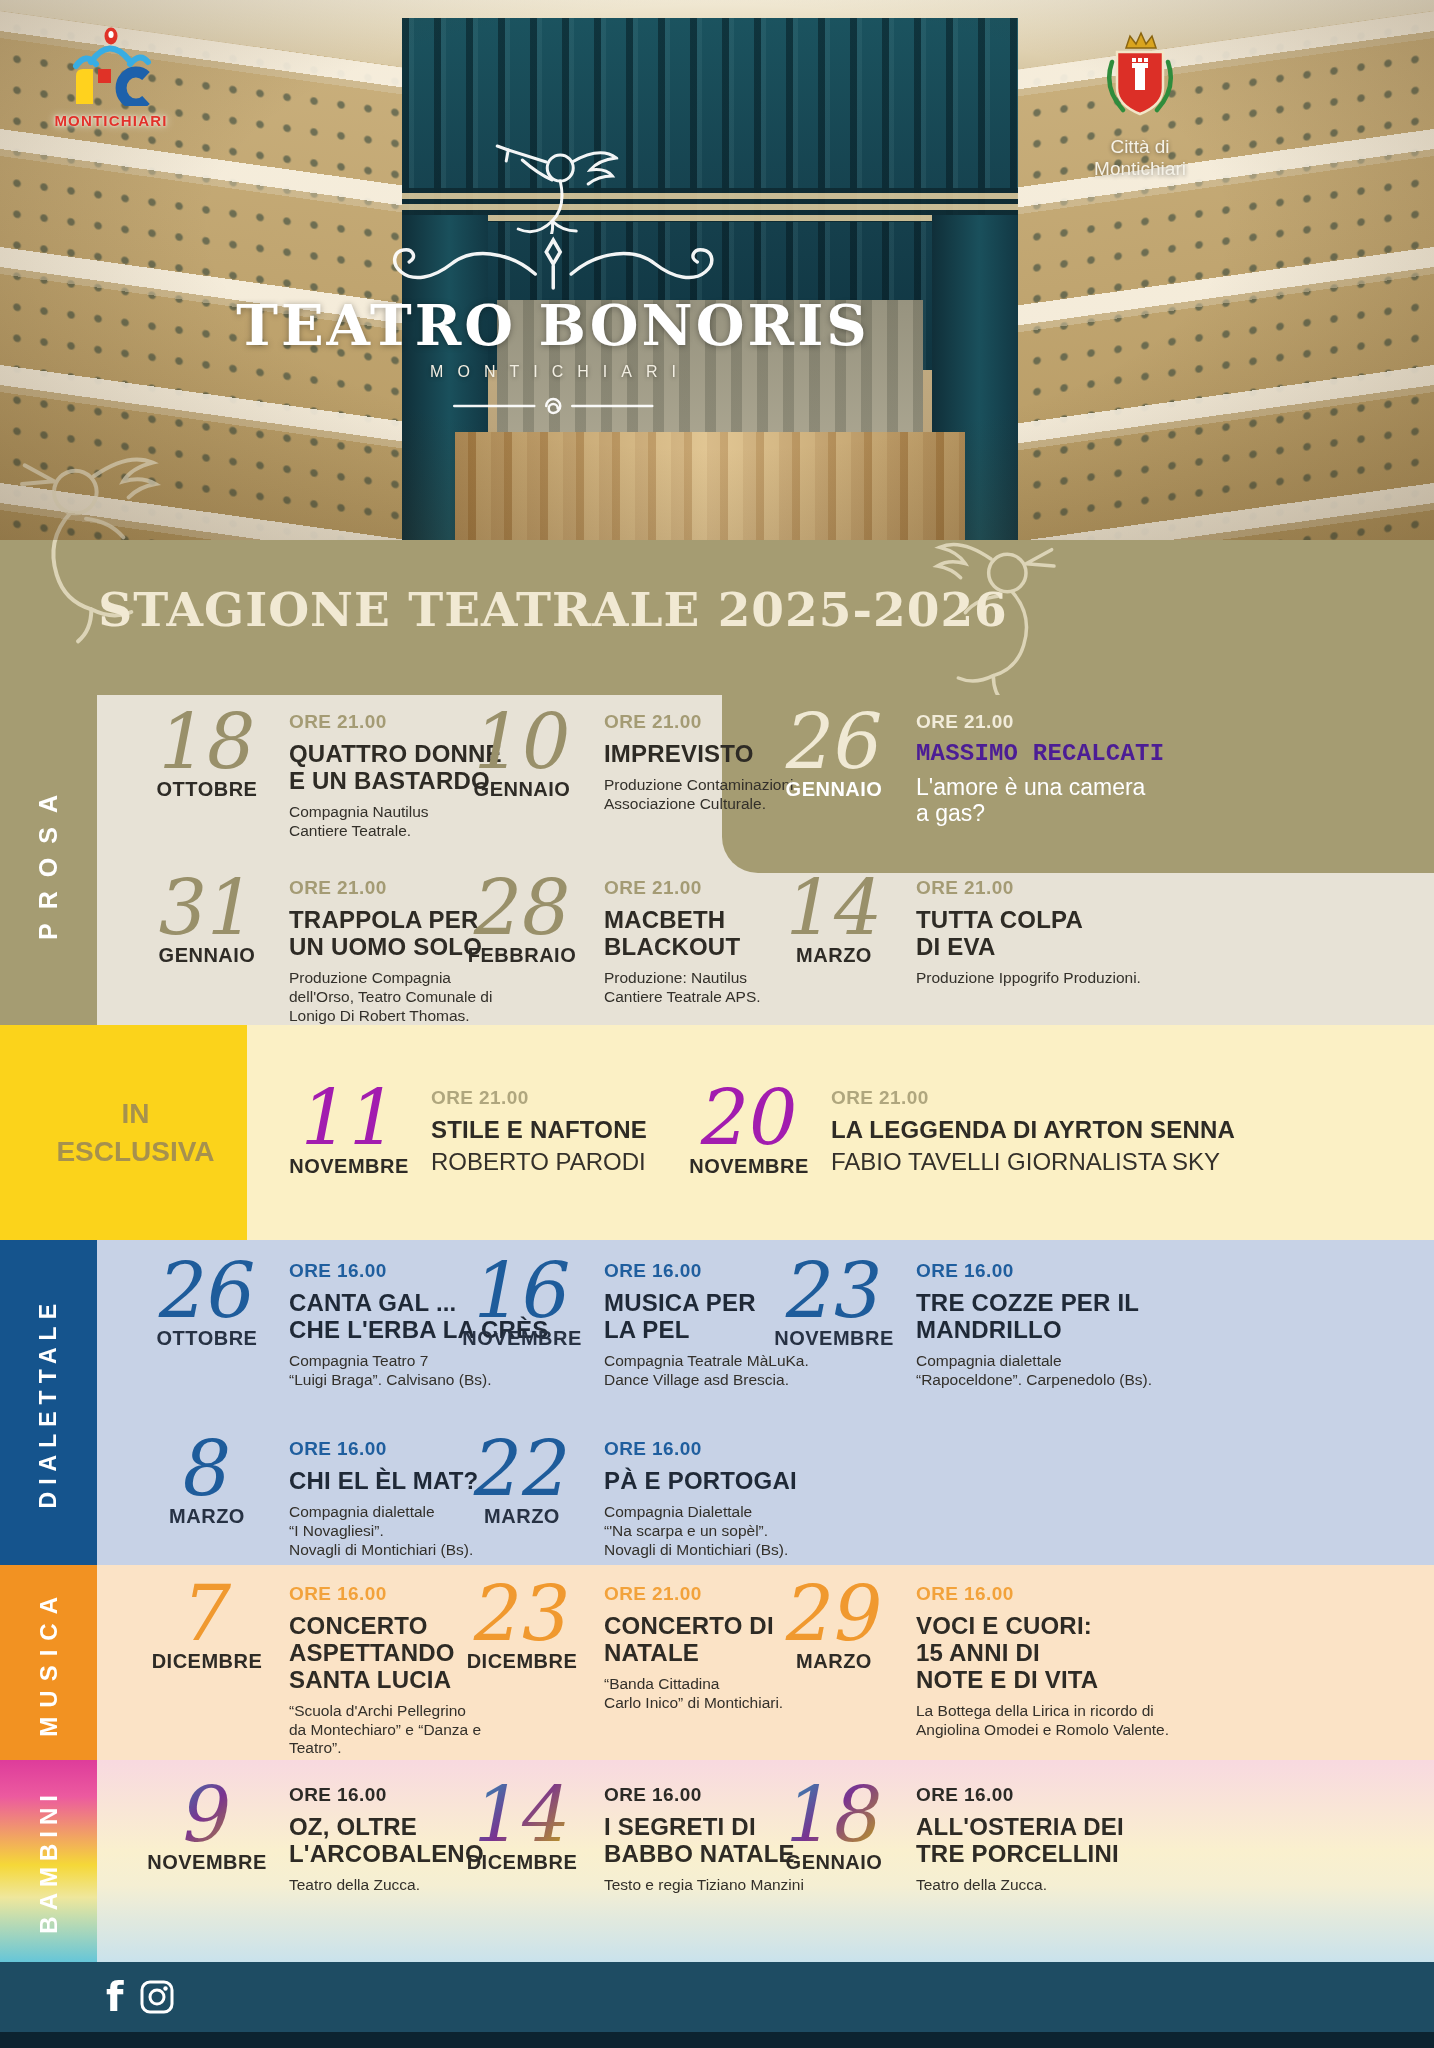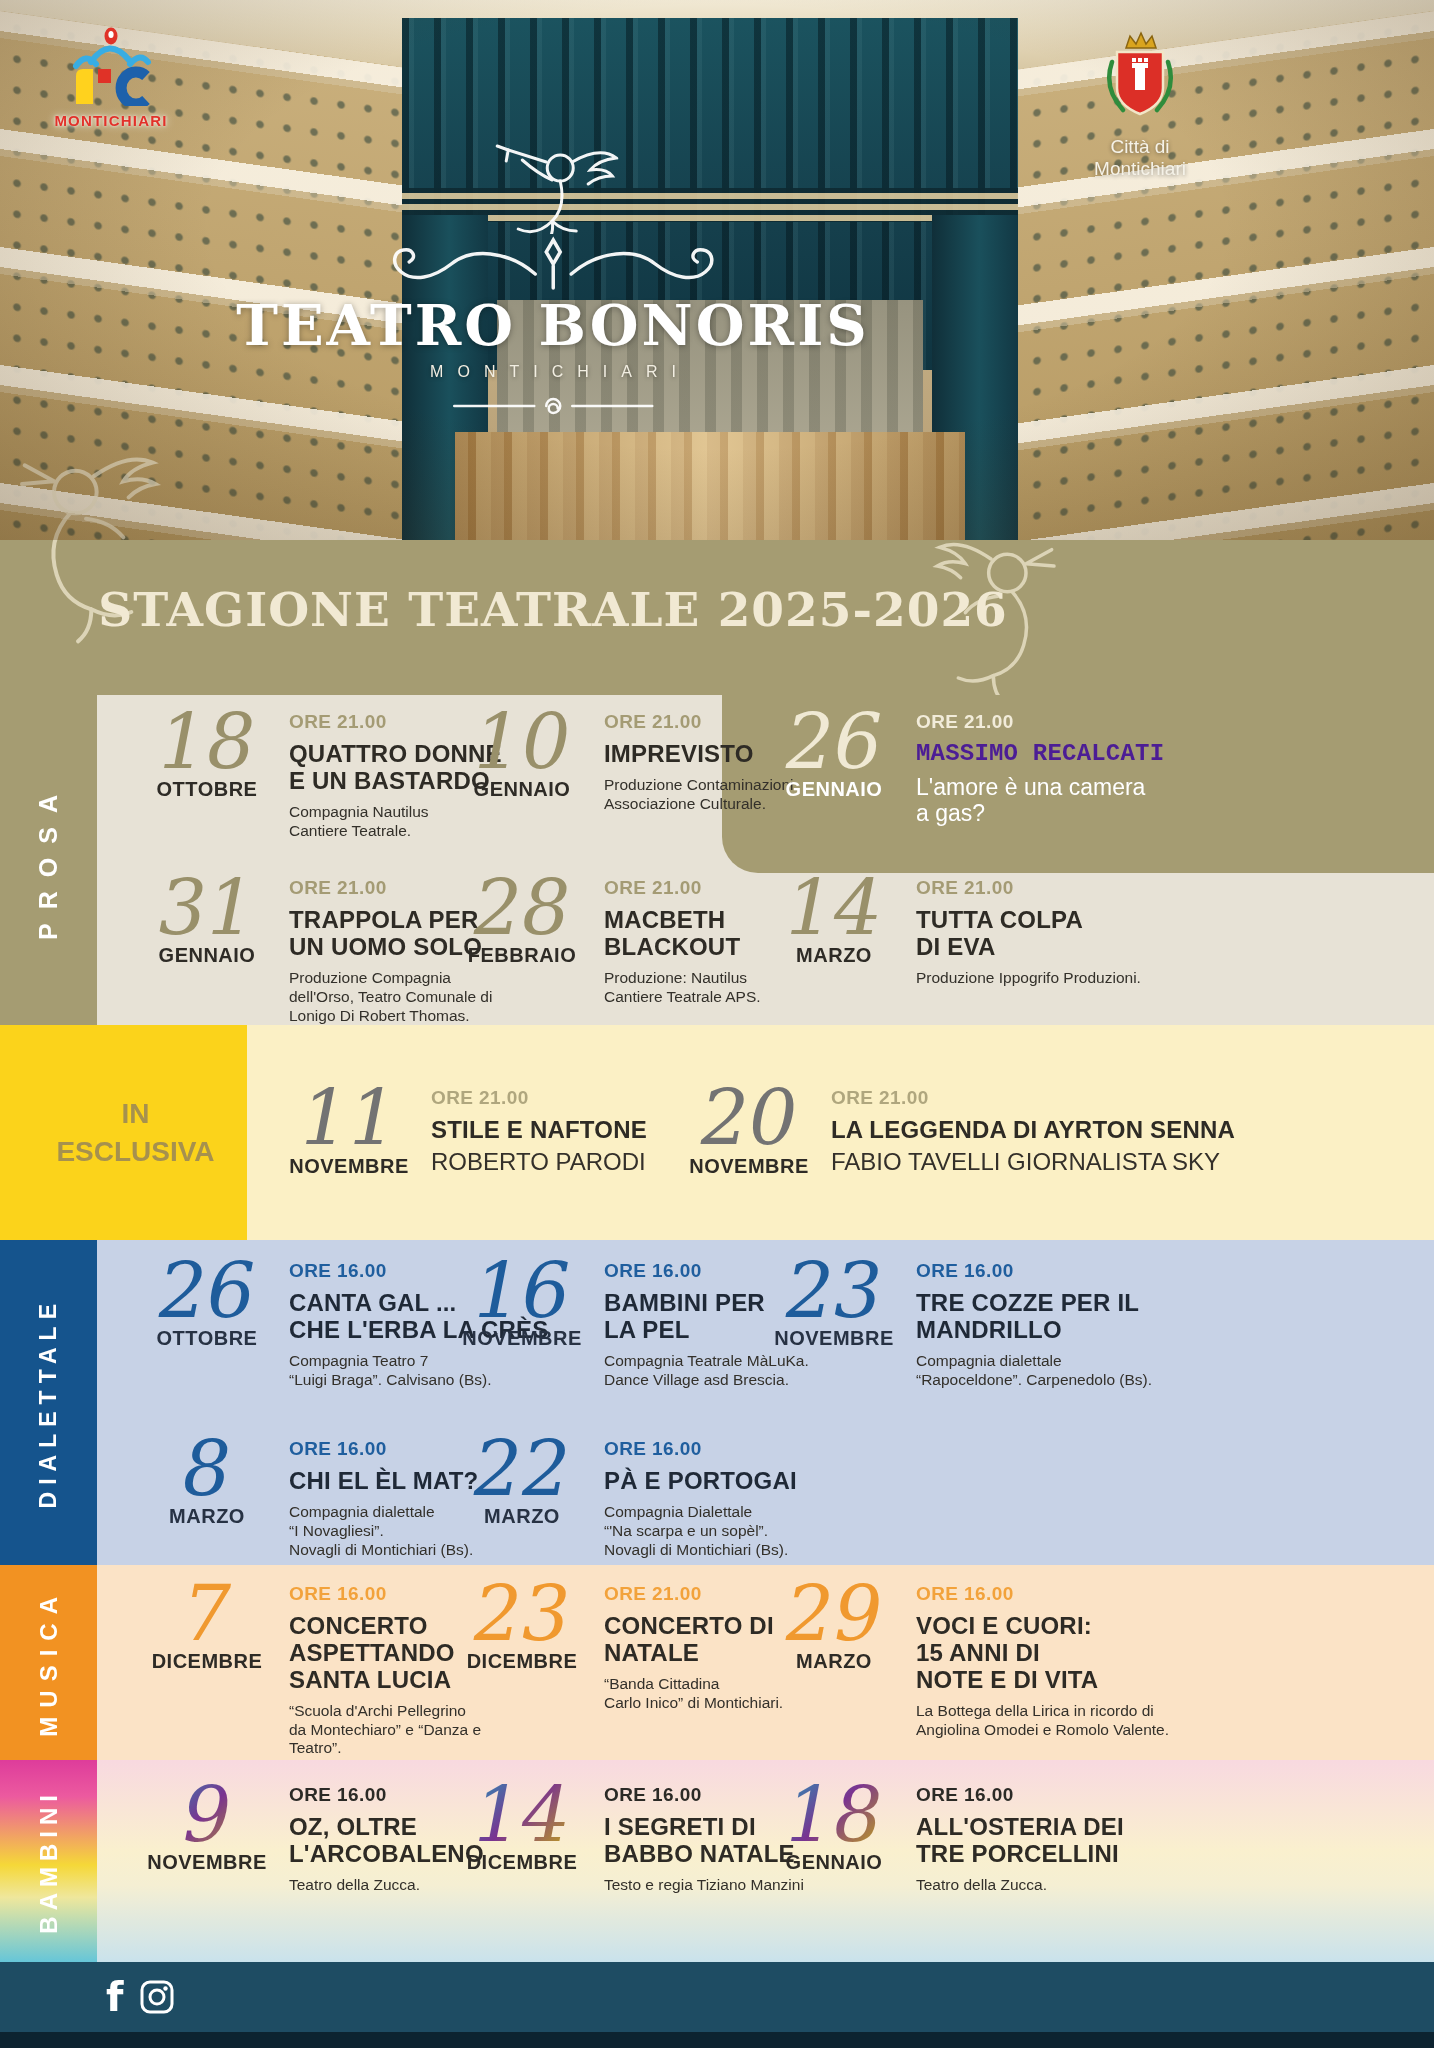--- a/index.html
+++ b/index.html
@@ -86,21 +86,21 @@
   .ev.hl .month { color:#ffffff; }
   .ev.hl .time { color:#f2ecda; }
   .ev.hl .etitle { color:#4c1d95;font-family:Liberation Mono, monospace; }
   .ev.hl .esub { color:#ffffff; font-size:23px; margin-top:6px; }
 
   
   .sec-esclusiva { height:215px; }
   .sec-esclusiva .side-y { flex:0 0 247px; background:#fbd31b; display:flex; align-items:center; justify-content:center;padding-left:24px; }
   .label-y { color:#a6914e; font-size:28px; font-weight:800; text-align:center; line-height:1.35; white-space:pre; }
   .sec-esclusiva .content { background:#fbf0c5; display:grid; grid-template-columns:400px 1fr; align-items:center; padding-left:28px; }
-  .sec-esclusiva .day { color:#737373; }
+  .sec-esclusiva .day { color:#a21caf; }
   .sec-esclusiva .time { color:#afa67e; }
 
   
   .sec-dialettale { height:325px; }
   .sec-dialettale .side { background:#15548d; }
   .sec-dialettale .vlabel { font-size:23px; letter-spacing:7px; }
   .sec-dialettale .content { background:#c7d2e6; display:grid; grid-template-columns:315px 312px 1fr; grid-template-rows:178px 1fr; padding:20px 0 0 36px; }
   .sec-dialettale .day { color:#1e5c9b; }
   .sec-dialettale .time { color:#1f5e9e; }
   .sec-dialettale .etitle { color:#1f2937; }
@@ -367,21 +367,21 @@
 “Luigi Braga”. Calvisano (Bs).</div>
         </div>
       </div>
       <div class="ev">
         <div class="date">
           <div class="day">16</div>
           <div class="month">NOVEMBRE</div>
         </div>
         <div class="info">
           <div class="time">ORE 16.00</div>
-          <div class="etitle">BAMBINI PER
+          <div class="etitle">MUSICA PER
 LA PEL</div>
           <div class="edesc">Compagnia Teatrale MàLuKa.
 Dance Village asd Brescia.</div>
         </div>
       </div>
       <div class="ev">
         <div class="date">
           <div class="day">23</div>
           <div class="month">NOVEMBRE</div>
         </div>

